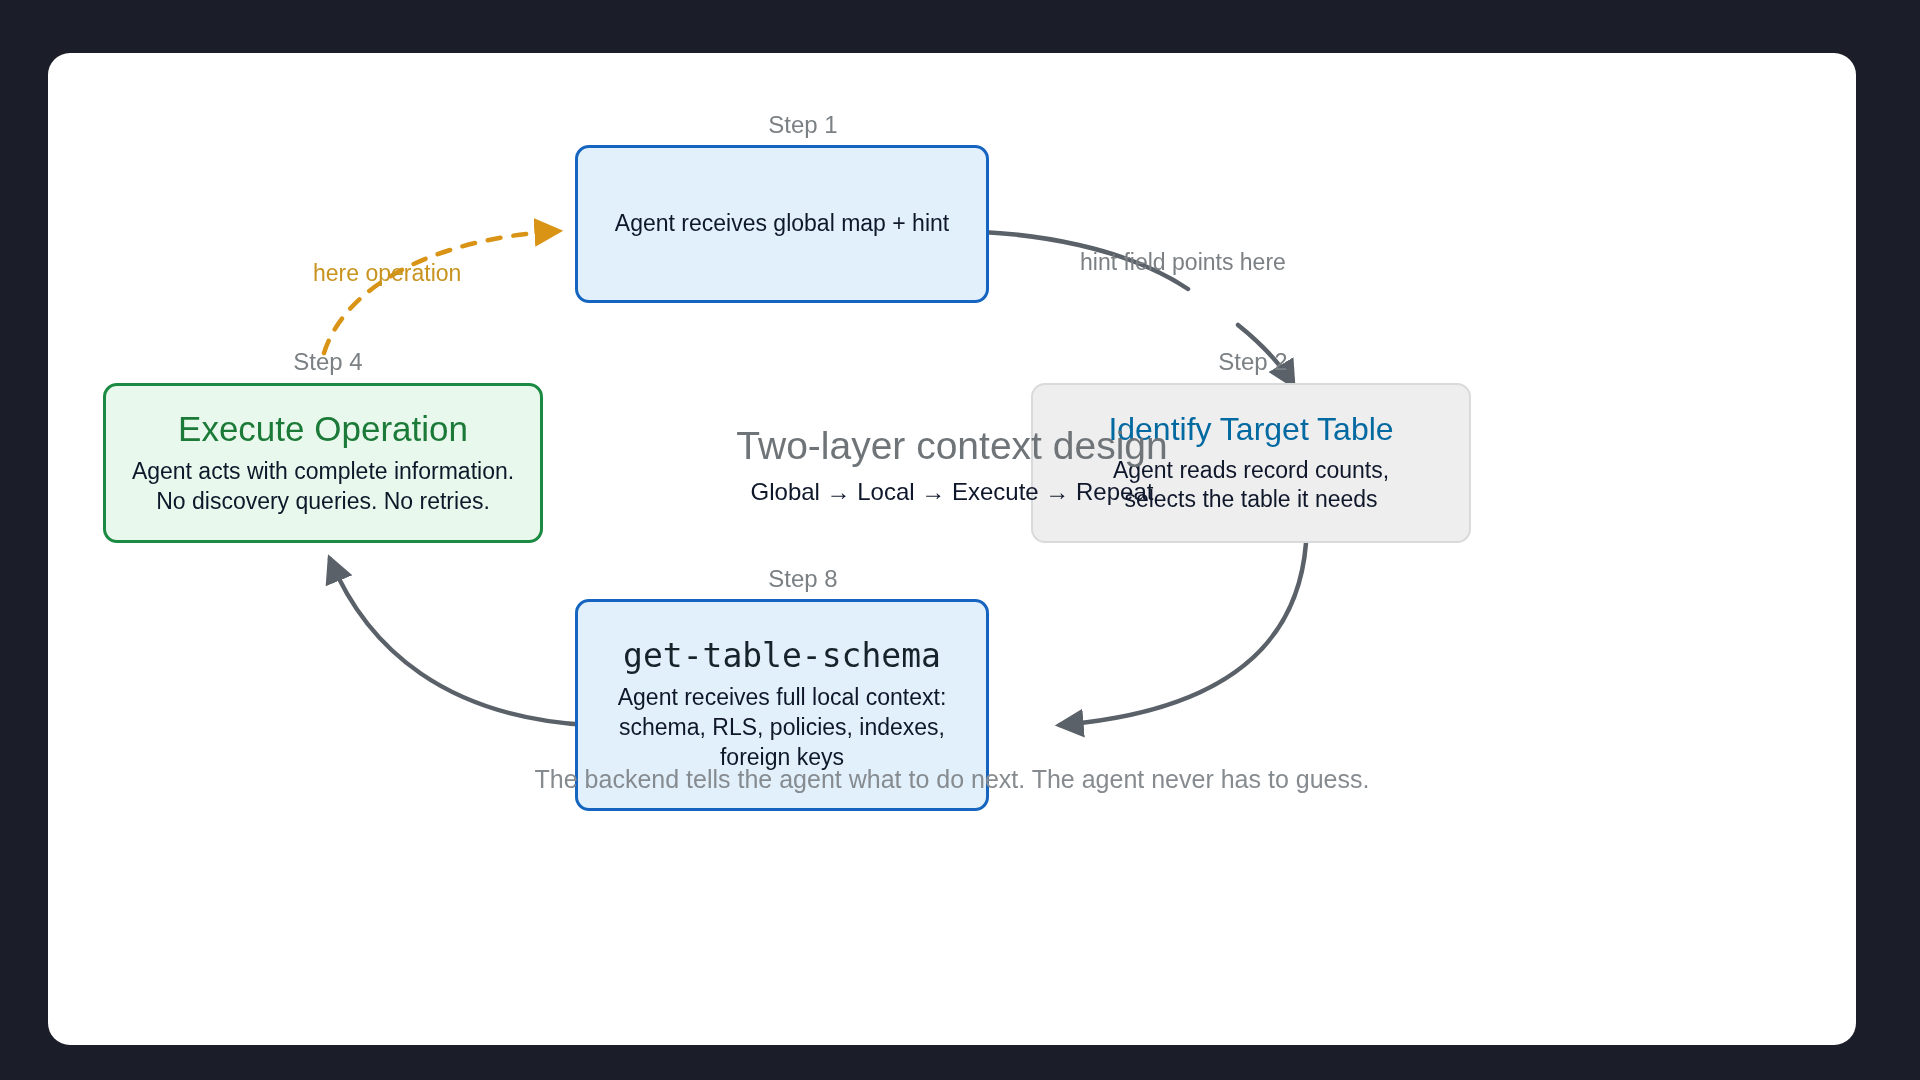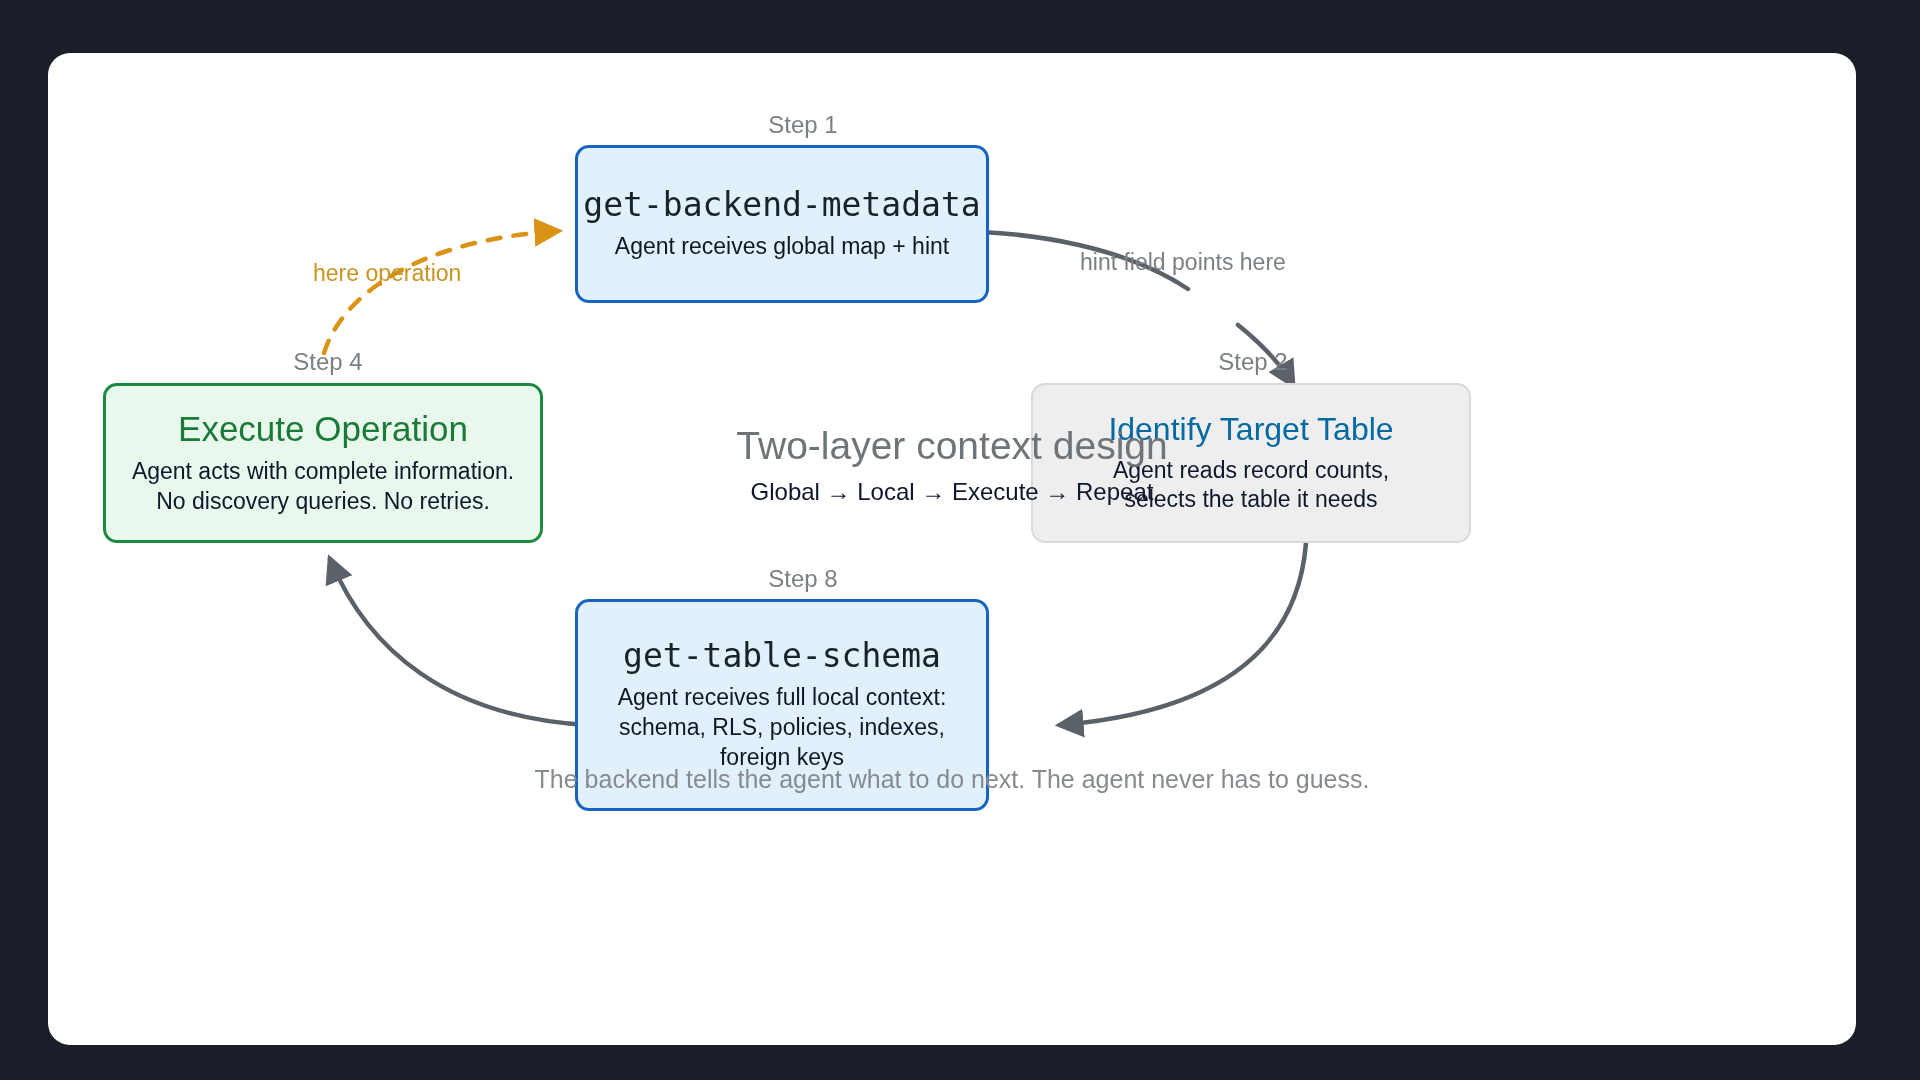--- a/index.html
+++ b/index.html
@@ -173,21 +173,20 @@
       <path d="M 1258 490 C 1250 590, 1180 658, 1012 672" fill="none" stroke="#5a6169" stroke-width="4.5" stroke-linecap="round" marker-end="url(#arrowGray)"></path>
 
       <path d="M 540 672 C 400 664, 320 598, 282 506" fill="none" stroke="#5a6169" stroke-width="4.5" stroke-linecap="round" marker-end="url(#arrowGray)"></path>
 
       <path d="M 276 300 C 296 236, 380 186, 510 178" fill="none" stroke="#d99315" stroke-width="4.5" stroke-linecap="round" stroke-dasharray="13 13" marker-end="url(#arrowAmber)"></path>
     </svg>
 
     <div class="step-label" style="left:640px; top:58px; width:230px;">Step 1</div>
 
     <div class="node blue" style="left:527px; top:92px; width:414px; height:158px;">
-      <div class="node-title mono">get-backend-metadata</div>
       <div class="node-sub">Agent receives global map + hint</div>
     </div>
 
     <div class="step-label" style="left:1090px; top:295px; width:230px;">Step 2</div>
 
     <div class="node gray" style="left:983px; top:330px; width:440px; height:160px;">
       <div class="node-title">Identify Target Table</div>
       <div class="node-sub">
         <div>Agent reads record counts,</div>
         <div>selects the table it needs</div>

